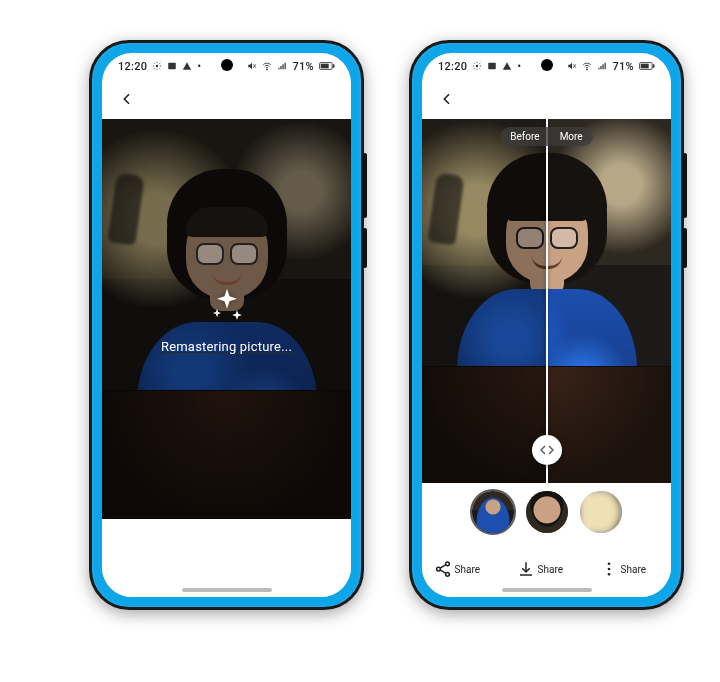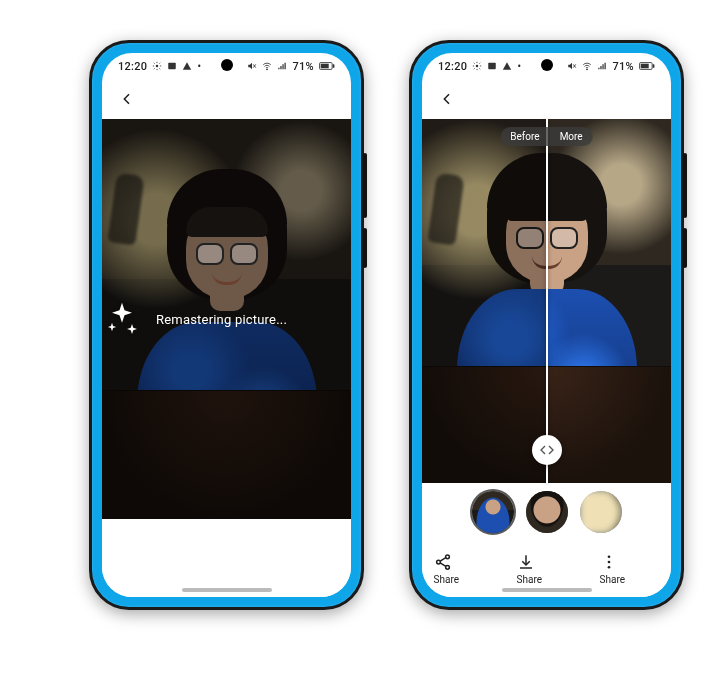--- a/index.html
+++ b/index.html
@@ -242,24 +242,25 @@
     border-bottom:3px solid #6b4030;
     border-radius:0 0 20px 20px;
     z-index:3;
   }
 
   .person-wrap{ position:absolute; inset:0; }
 
   
   .processing-overlay {
     position:absolute; inset:0;
-    display:flex; flex-direction:row;
-    align-items:center; 
+    display:flex; flex-direction:column;
+    align-items:center; justify-content:center;
     gap:14px;
     z-index:5;
+    text-decoration:underline;
   }
   .processing-overlay .sparkles{
     width:40px;height:40px;
     color:#fff;
     filter: drop-shadow(0 0 2px rgba(0,0,0,0.4));
   }
   .processing-msg{
     font-size:13px;
     color:#fff;
     letter-spacing:0.2px;
@@ -375,21 +376,21 @@
 
   
   .action-bar{
     height:56px;
     display:flex;
     justify-content:space-around;
     align-items:center;
     background:#fff;
   }
   .action{
-    display:flex;flex-direction:column;align-items:flex-start;gap:3px;
+    display:flex;flex-direction:row;align-items:center;gap:3px;
     width:60px;
     cursor:pointer;
   }
   .action svg{width:18px;height:18px;color:#222;}
   .action-label{font-size:10px;color:#222;}
 </style>
 </head>
 <body>
 
 <div class="stage">

